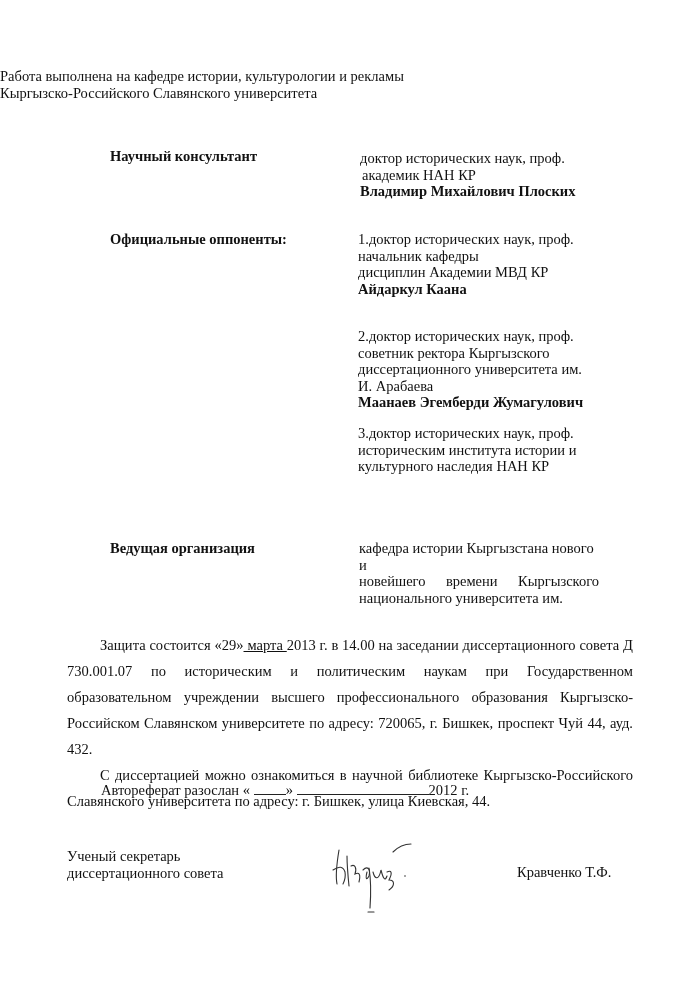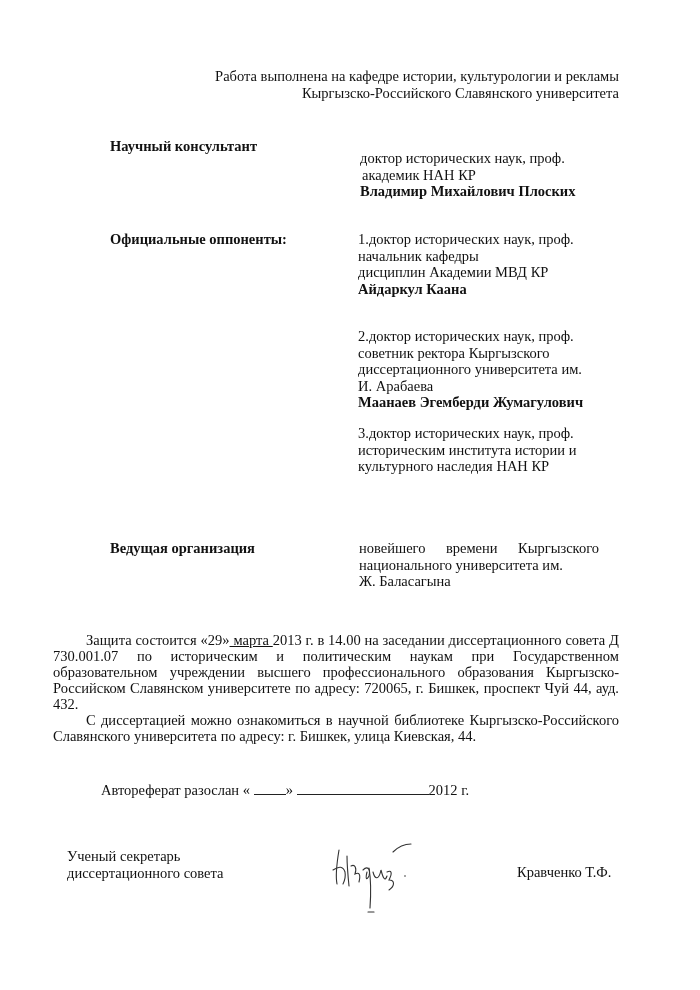--- a/index.html
+++ b/index.html
@@ -1,38 +1,38 @@
 <!DOCTYPE html>
 <html><head>
 <meta charset="utf-8">
 <style>
   html, body { margin: 0; padding: 0; background: #ffffff; }
   body {
     width: 700px; height: 990px; position: relative; overflow: hidden;
     font-family: "Liberation Serif", serif; color: #111; font-size: 14.5px;
   }
   .abs { position: absolute; }
-  .center { text-align: right; width: 619px; left: 0; line-height: 17px; }
+  .center { text-align: left; width: 619px; left: 0; line-height: 17px; }
   .label { font-weight: bold; }
   .col { line-height: 16.5px; }
   .b { font-weight: bold; }
-  .para { position: absolute; left: 53px; width: 566px; text-align: justify; line-height: 16px; }
+  .para { position: absolute; left: 67px; width: 566px; text-align: justify; line-height: 26px; }
   .para p { margin: 0; text-indent: 33px; text-align: justify; text-align-last: left; }
   .u { text-decoration: underline; }
   .line { display: inline-block; border-bottom: 1px solid #222; height: 12px; vertical-align: baseline; }
 </style>
 </head>
 <body>
 
 <div class="abs center" style="top:68px;">
   <div>Работа выполнена на кафедре истории, культурологии и рекламы</div>
   <div>Кыргызско-Российского Славянского университета</div>
 </div>
 
-<div class="abs label" style="left:110px; top:138px;">Научный консультант</div>
+<div class="abs label" style="left:110px; top:148px;">Научный консультант</div>
 <div class="abs col" style="left:360px; top:150px;">
   <div>доктор исторических наук, проф.</div>
   <div style="padding-left:2px">академик НАН КР</div>
   <div class="b">Владимир Михайлович Плоских</div>
 </div>
 
 <div class="abs label" style="left:110px; top:231px;">Официальные оппоненты:</div>
 <div class="abs col" style="left:358px; top:231px;">
   <div>1.доктор исторических наук, проф.</div>
   <div>начальник кафедры</div>
@@ -47,23 +47,23 @@
   <div class="b">Маанаев Эгемберди Жумагулович</div>
 </div>
 <div class="abs col" style="left:358px; top:425px;">
   <div>3.доктор исторических наук, проф.</div>
   <div>историческим института истории и</div>
   <div>культурного наследия НАН КР</div>
 </div>
 
 <div class="abs label" style="left:110px; top:540px;">Ведущая организация</div>
 <div class="abs col" style="left:359px; top:540px; width:240px;">
+  <div>кафедра истории Кыргызстана нового и</div>
   <div style="text-align:justify; text-align-last:justify;">новейшего времени Кыргызского</div>
   <div>национального университета им.</div>
-  <div>Ж. Баласагына</div>
 </div>
 
 <div class="para" style="top:632px;">
   <p><span>Защита состоится «29»</span><span class="u"> марта </span><span>2013 г. в 14.00 на заседании диссертационного совета Д 730.001.07 по историческим и политическим наукам при Государственном образовательном учреждении высшего профессионального образования Кыргызско-Российском Славянском университете по адресу: 720065, г. Бишкек, проспект Чуй 44, ауд. 432.</span></p>
   <p>С диссертацией можно ознакомиться в научной библиотеке Кыргызско-Российского Славянского университета по адресу: г. Бишкек, улица Киевская, 44.</p>
 </div>
 
 <div class="abs" style="left:101px; top:782px;text-align:center;">
   <span>Автореферат разослан «</span>
   <span class="line" style="width:32px;"></span><span>»</span>

